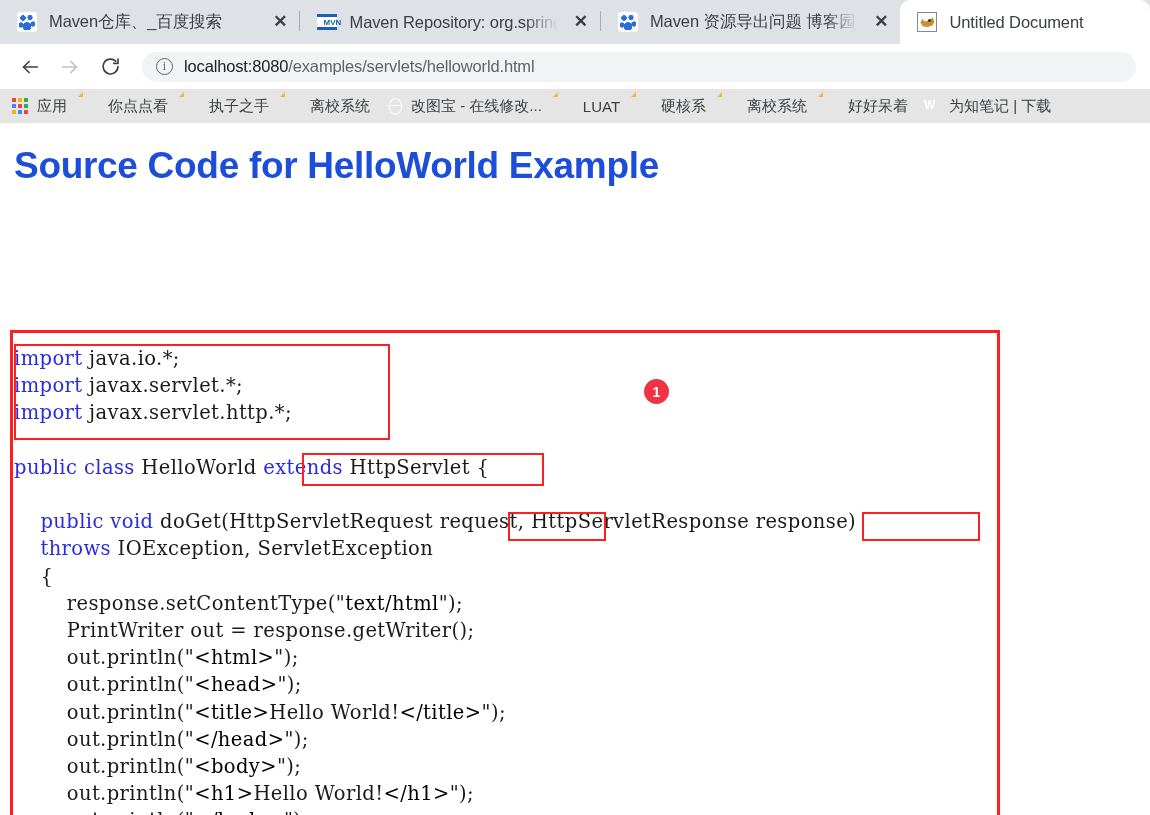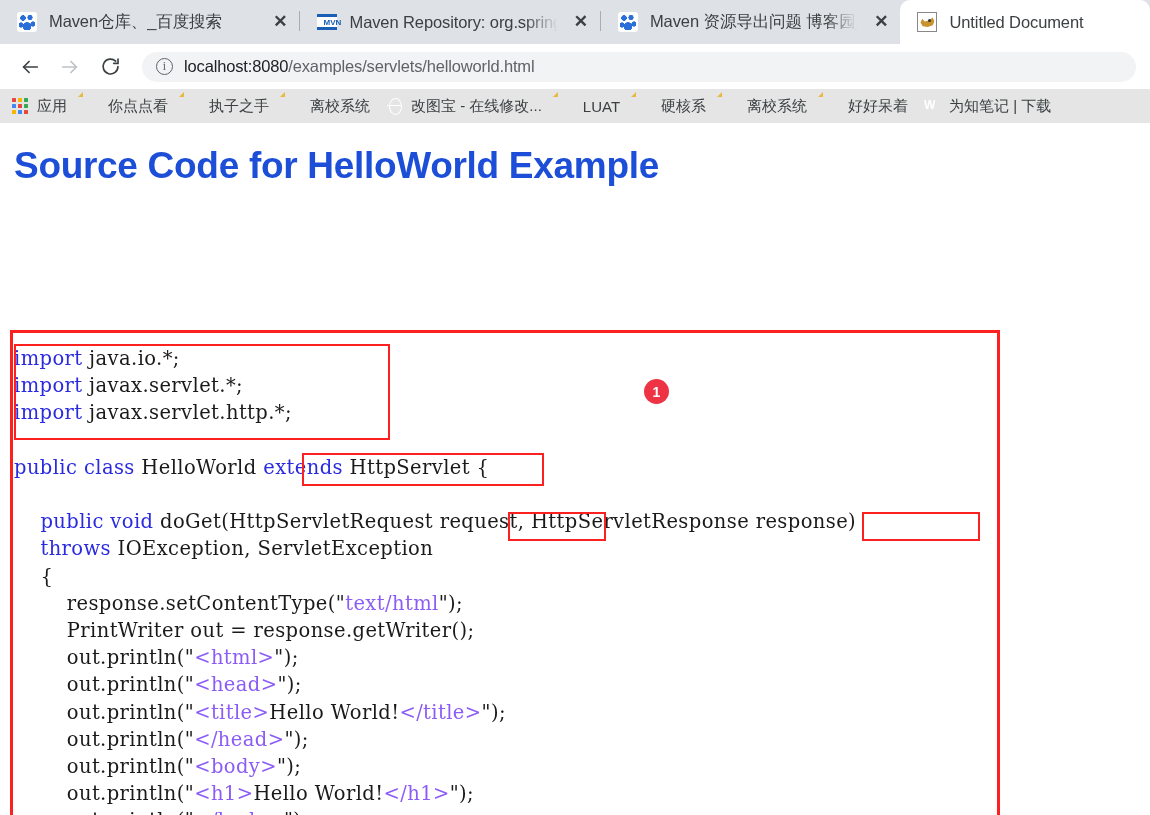--- a/index.html
+++ b/index.html
@@ -285,21 +285,21 @@
     left: 14px; top: 222px;
     margin: 0;
     font-family: "DejaVu Serif", "Liberation Serif", serif;
     font-size: 19.5px;
     line-height: 27.2px;
     color: #1a1a1a;
     white-space: pre;
     letter-spacing: 0.4px;
   }
   pre.code .kw { color: #2a2ae0; }
-  pre.code .str { color: #8b5cf6; margin-top: 21px; }
+  pre.code .str { color: #000000; margin-top: 21px; }
   pre.code .plain { color: #1a1a1a; }
 
   
   .hl {
     position: absolute;
     border: 2px solid #fc2020;
     pointer-events: none;
   }
   .hl-imports  { left: 14px;  top: 221px; width: 376px;  height: 96px; }
   .hl-extends  { left: 302px; top: 330px; width: 242px;  height: 33px; }

